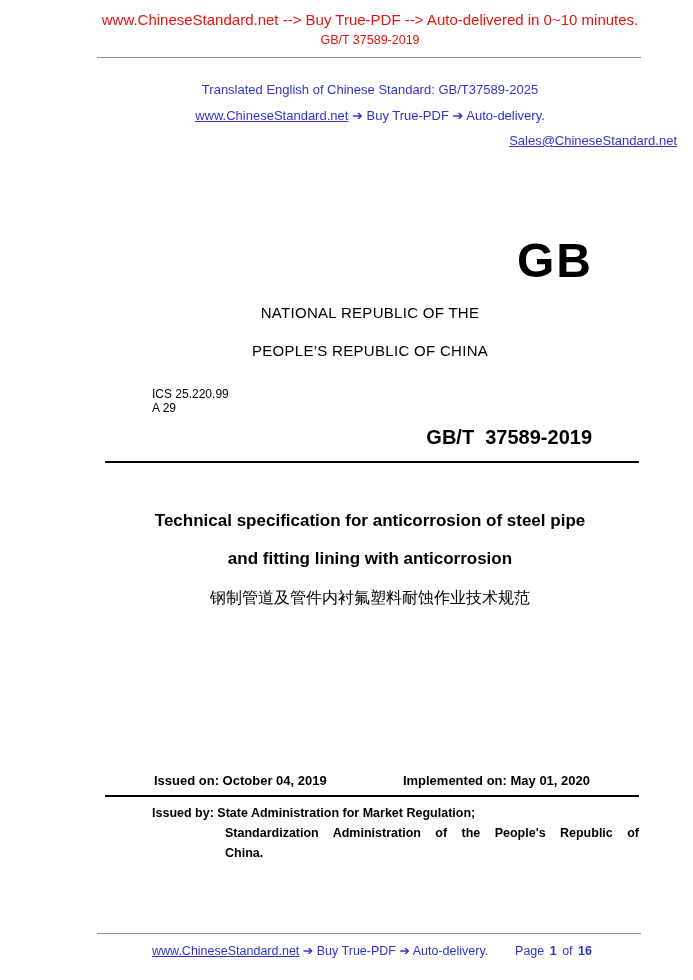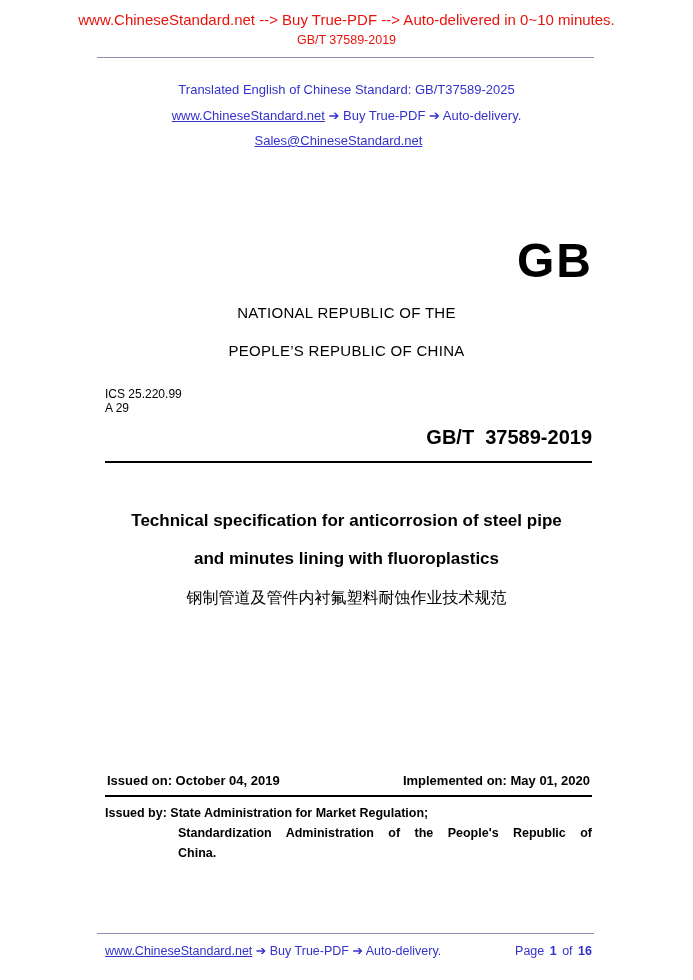--- a/index.html
+++ b/index.html
@@ -5,39 +5,39 @@
   html, body { margin: 0; padding: 0; background: #ffffff; }
   .page {
     position: relative;
     width: 693px;
     height: 980px;
     background: #ffffff;
     font-family: "Liberation Sans", sans-serif;
     color: #000000;
     overflow: hidden;
   }
-  .abs { position: absolute; }
+  .abs { position: absolute; padding-left: 47px; }
   .red  { color: var(--red, #e8130c); }
   .blue { color: var(--blue, #3333cc); }
   .u { text-decoration: underline; }
   .link { cursor: pointer; }
   .b { font-weight: bold; }
 
   .banner-promo { top: 11px; left: 0; right: 0; text-align: center; font-size: 15px; }
   .banner-code  { top: 33px; left: 0; right: 0; text-align: center; font-size: 12.5px; }
 
   .rule { background: #000; }
   .rule-header { top: 57px;  left: 97px;  width: 497px; height: 1px; background: var(--rule-light, #8d8db6); }
   .rule-mid    { top: 461px; left: 105px; width: 487px; height: 2px; }
   .rule-issue  { top: 795px; left: 105px; width: 487px; height: 2px; }
   .rule-footer { top: 933px; left: 97px;  width: 497px; height: 1px; background: var(--rule-light, #8d8db6); }
 
   .translated { top: 82px;  left: 0; right: 0; text-align: center; font-size: 13px; }
   .linkline   { top: 108px; left: 0; right: 0; text-align: center; font-size: 13px; }
-  .emailline  { top: 133px; left: 0; right: 16px; text-align: center; font-size: 13px; }
+  .emailline  { top: 133px; left: 0; right: 16px; text-align: right; font-size: 13px; }
 
   .gb-logo { top: 237px; right: 100px; font-size: 48px; font-weight: bold; letter-spacing: 2px; line-height: 1; }
 
   .nat-line1 { top: 304px; left: 0; right: 0; text-align: center; font-size: 15px; letter-spacing: 0.3px; }
   .nat-line2 { top: 342px; left: 0; right: 0; text-align: center; font-size: 15px; letter-spacing: 0.3px; }
 
   .ics        { top: 387px; left: 105px; font-size: 12px; }
   .class-code { top: 401px; left: 105px; font-size: 12px; }
 
   .std-code { top: 426px; right: 101px; font-size: 20px; font-weight: bold; white-space: pre; }
@@ -86,21 +86,21 @@
   <div class="abs nat-line1">NATIONAL REPUBLIC OF THE</div>
   <div class="abs nat-line2">PEOPLE’S REPUBLIC OF CHINA</div>
 
   <div class="abs ics">ICS 25.220.99</div>
   <div class="abs class-code">A 29</div>
 
   <div class="abs std-code">GB/T  37589-2019</div>
   <div class="abs rule rule-mid"></div>
 
   <div class="abs title-en1">Technical specification for anticorrosion of steel pipe</div>
-  <div class="abs title-en2">and minutes lining with fluoroplastics</div>
+  <div class="abs title-en2">and fitting lining with anticorrosion</div>
   <div class="abs title-zh">钢制管道及管件内衬氟塑料耐蚀作业技术规范</div>
 
   <div class="abs issue-row">
     <span>Issued on: October 04, 2019</span>
     <span>Implemented on: May 01, 2020</span>
   </div>
 
   <div class="abs rule rule-issue"></div>
 
   <div class="abs issued-by">

